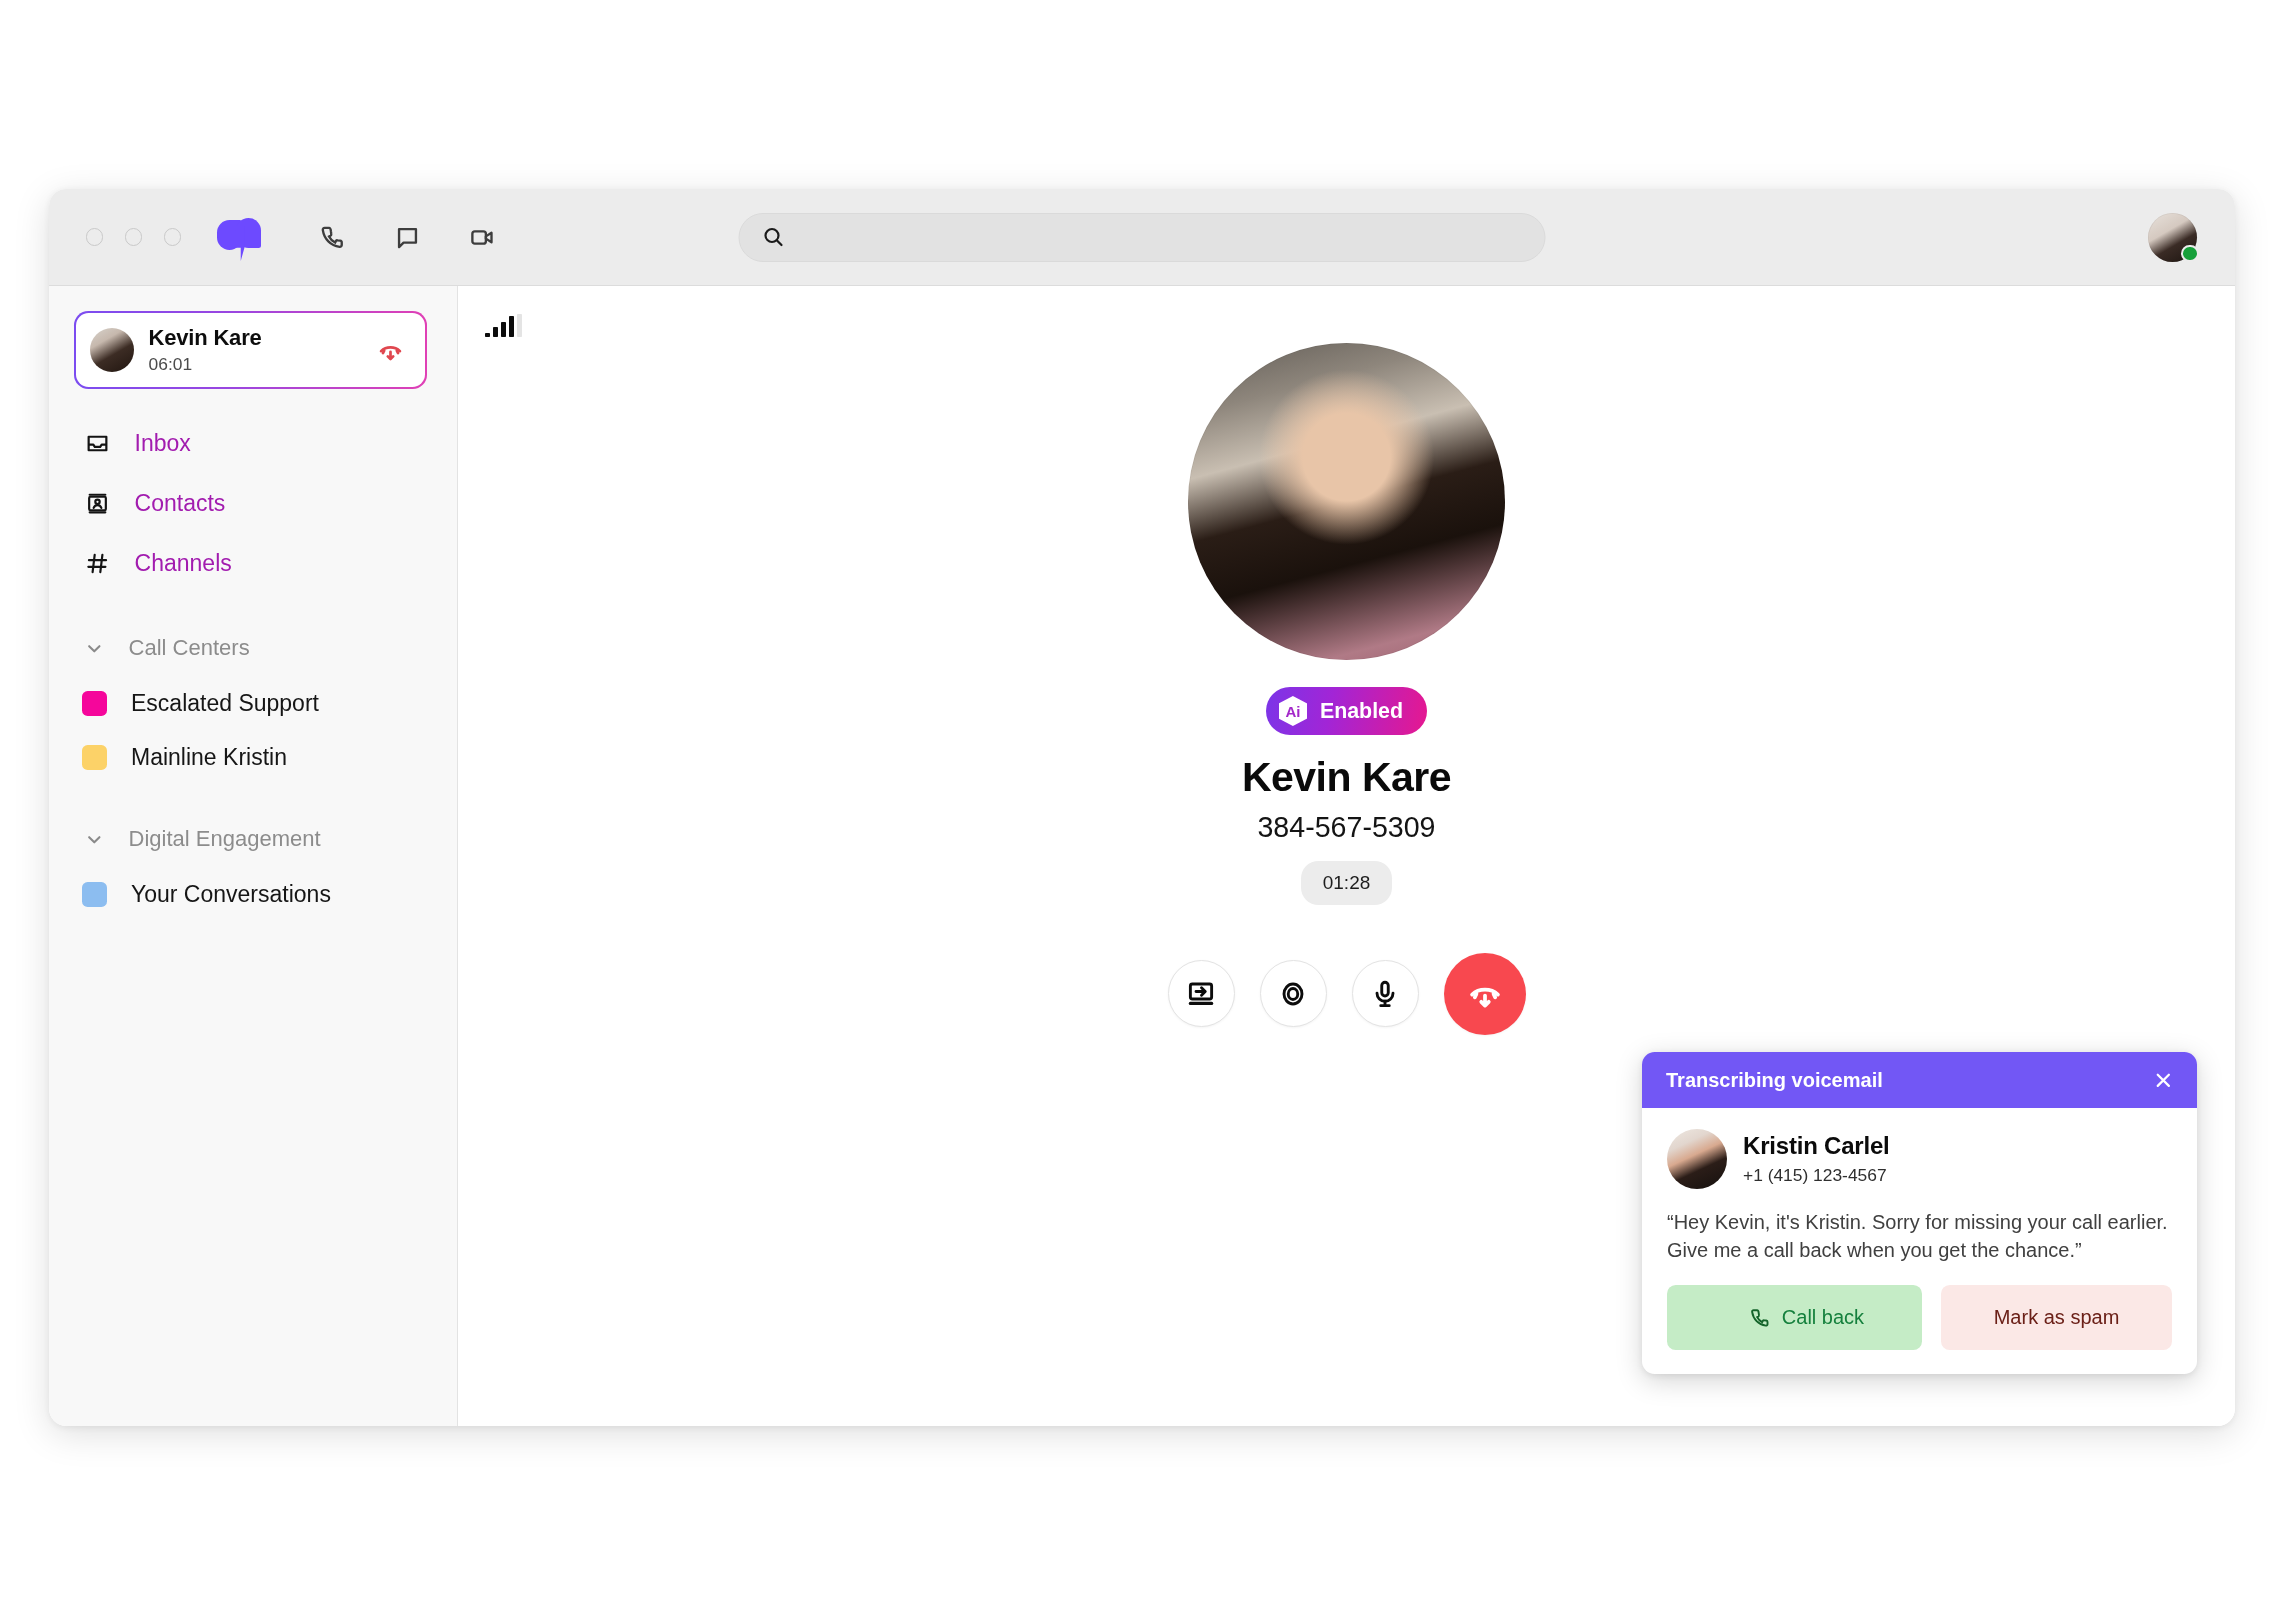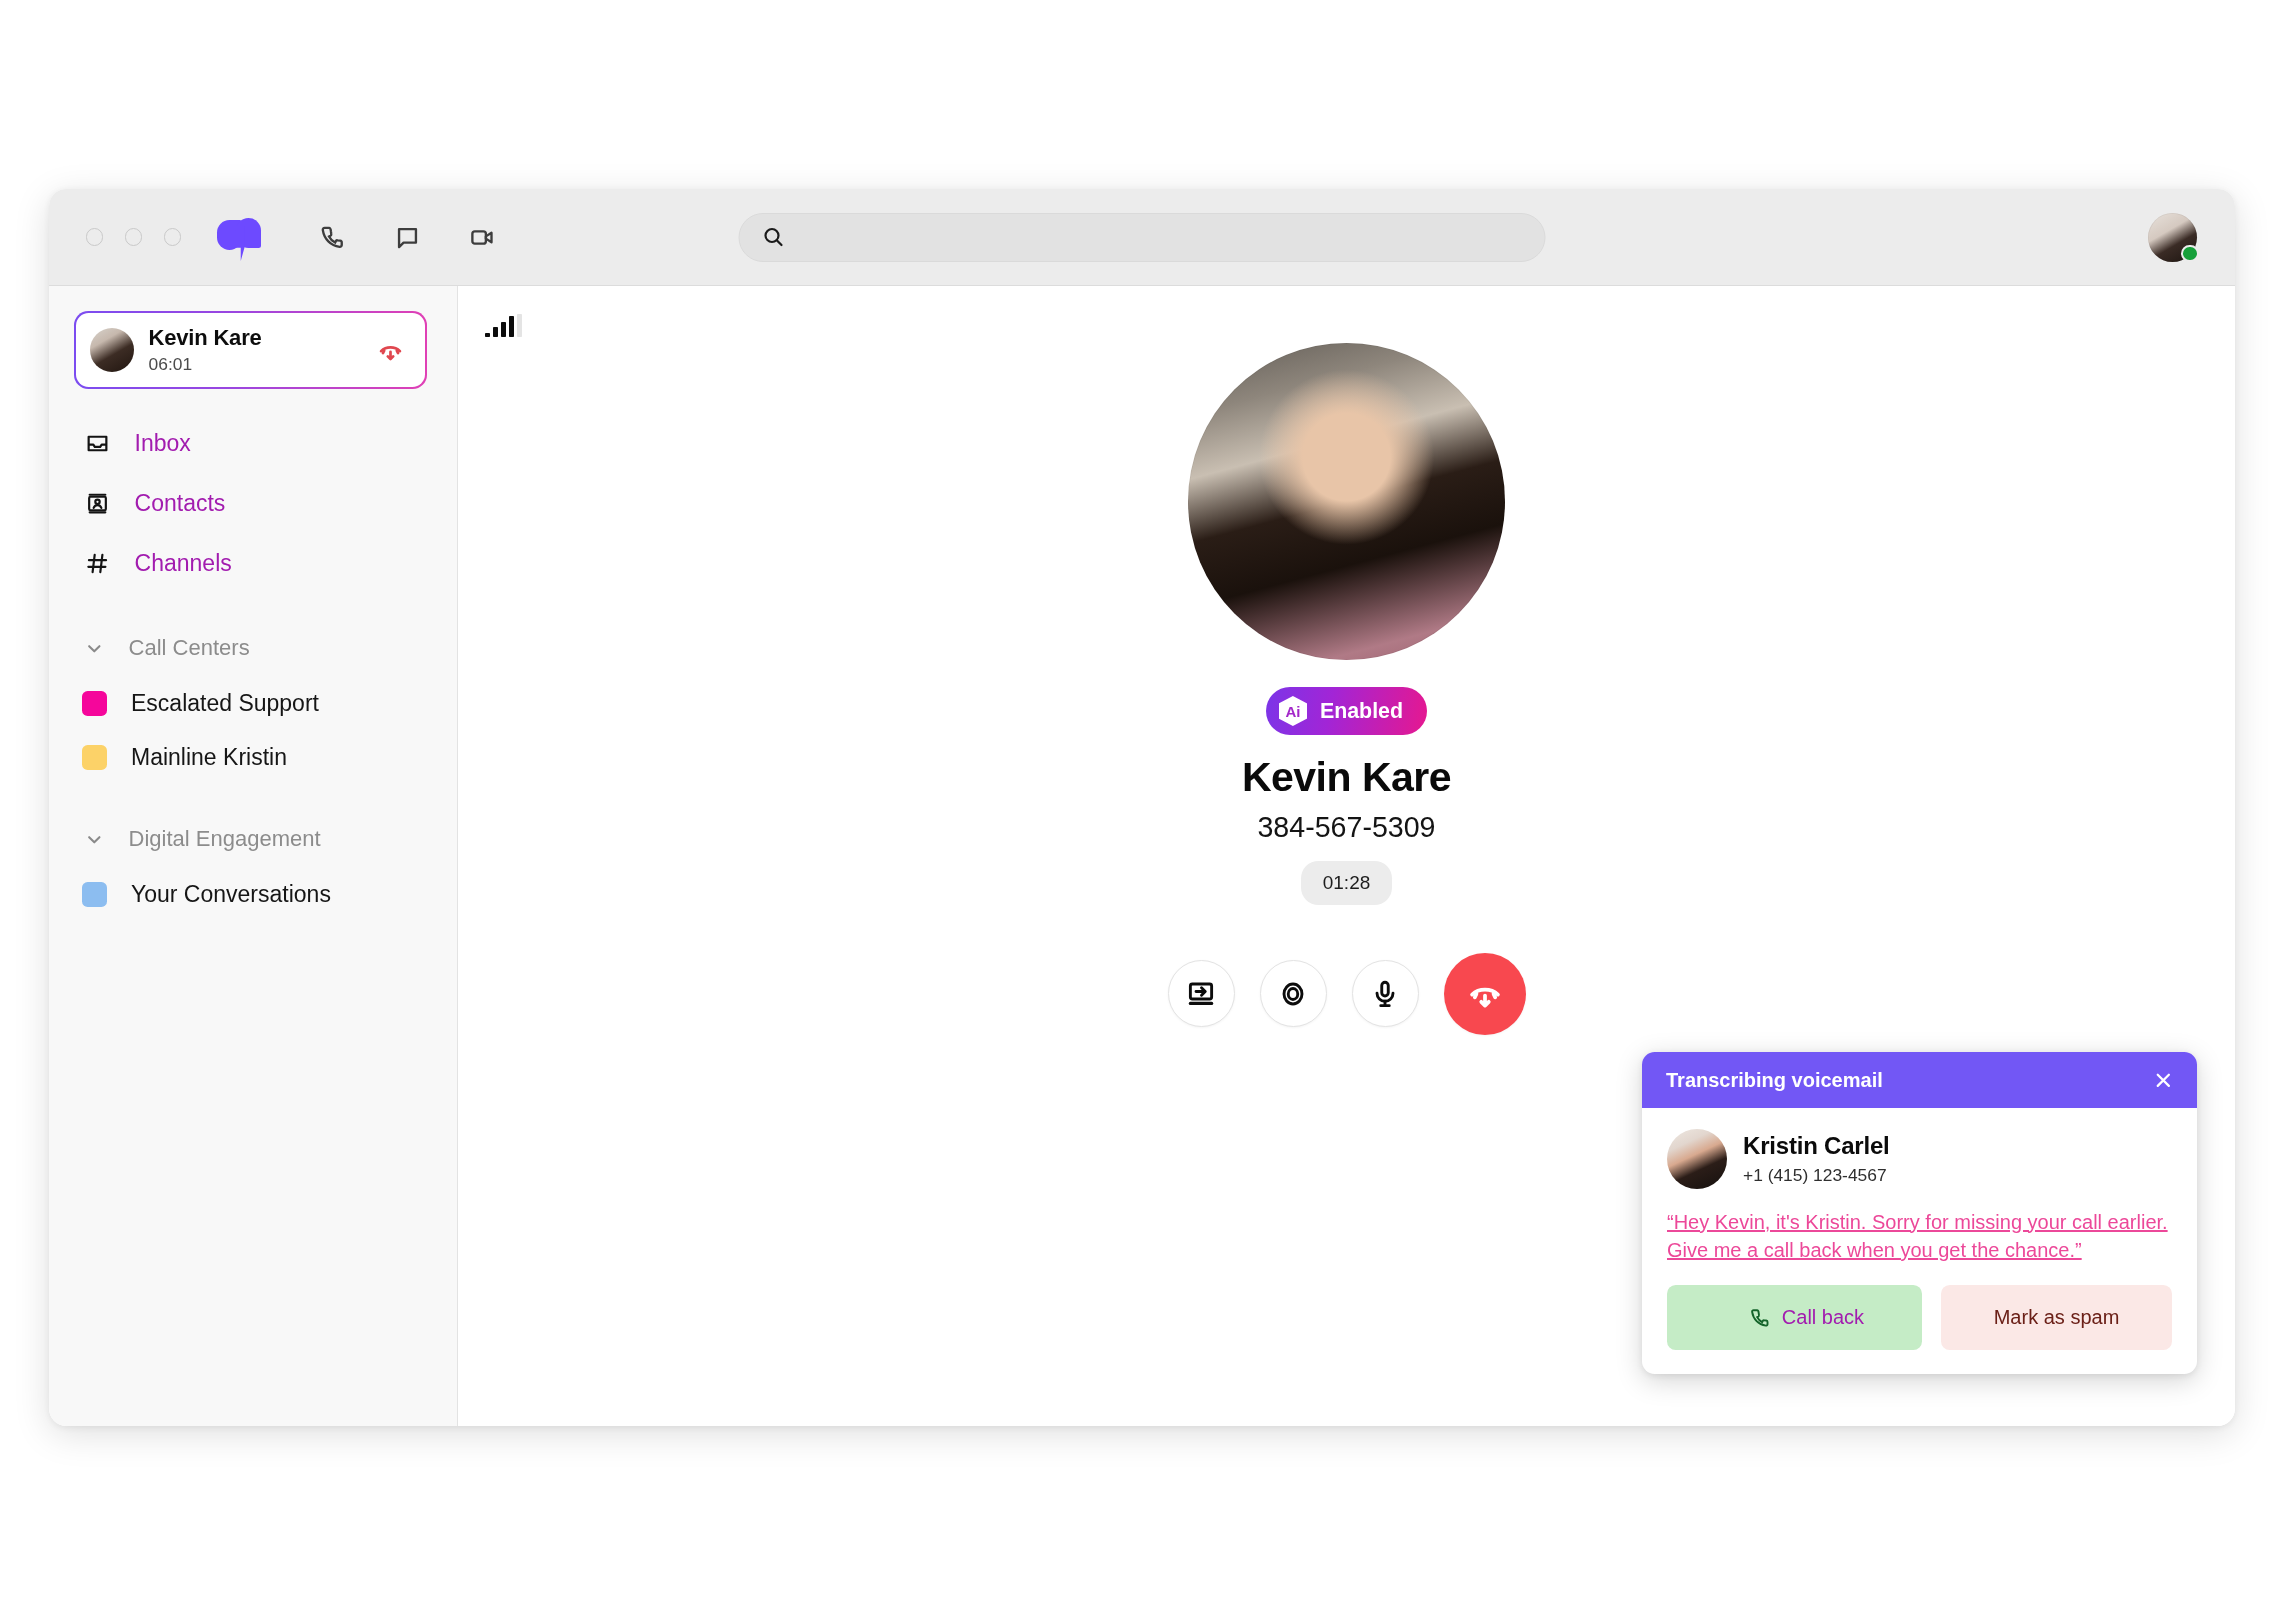--- a/index.html
+++ b/index.html
@@ -321,34 +321,34 @@
     width: 60px; height: 60px; border-radius: 50%;
     background: linear-gradient(155deg,#efe9e3 0%,#e2d6ce 26%,#d8a98f 44%,#2b1d18 64%,#14100e 100%);
     flex: 0 0 auto;
   }
   .vm-meta { margin-left: 16px; }
   .vm-name { font-size: 24px; font-weight: bold; color: #0b0b0b; letter-spacing: -0.2px;}
   .vm-number { font-size: 17.4px; color: #2f2f2f; margin-top: 4.8px; }
 
   .vm-quote {
     margin-top: 19px;
-    font-size: 20px; line-height: 1.42; color: #ec4899; text-decoration: underline;
+    font-size: 20px; line-height: 1.42; color: #404040;
   }
   .vm-actions { margin-top: 20.6px; display: flex; gap: 19px; }
   .vm-btn {
     flex: 1 1 0;
     height: 65px;
     border-radius: 8.7px;
     display: flex; align-items: center; justify-content: center;
     font-size: 20px;
     cursor: pointer;
     border: none;
     font-family: "Liberation Sans", sans-serif;
   }
-  .vm-btn.callback { background: #c5ecc6; color: #a21caf; padding-left: 24px; }
+  .vm-btn.callback { background: #c5ecc6; color: #15803d; padding-left: 24px; }
   .vm-btn.callback svg { stroke: #14632a; fill: none; stroke-width: 2.1; margin-right: 11px;}
   .vm-btn.spam { background: #fbe8e6; color: #6b2018; }
 </style>
 </head>
 <body>
 
 <div class="window">
 
   <div class="titlebar">
 

